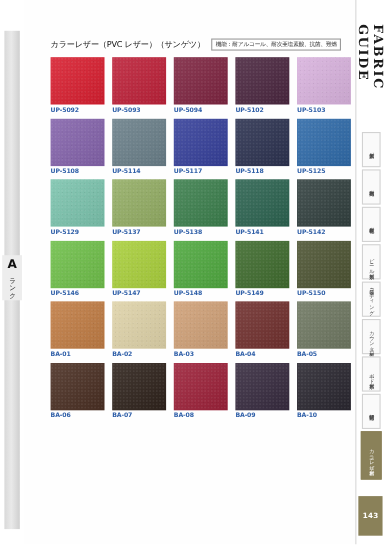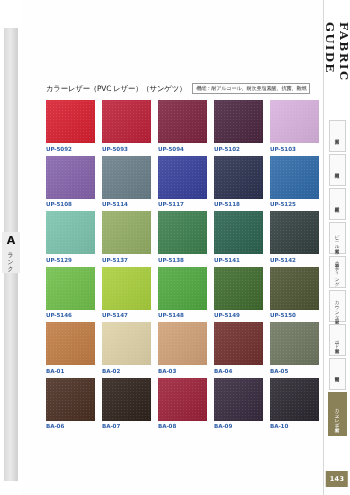--- a/index.html
+++ b/index.html
@@ -46,21 +46,20 @@
     letter-spacing:0px;
     margin-top:2px;line-height:7px;
   }
 
   
   .content{
     flex:1;
     position:relative;
     padding:34px 0 16px 24px;
     box-sizing:border-box;
-    margin-top:48px;
   }
 
   .section{margin-bottom:3px;}
   .sec-head{
     display:flex;align-items:center;
     gap:6px;
     height:13px;
     margin-bottom:5px;
   }
   .sec-title{
@@ -166,21 +165,21 @@
   }
   .tab.active span{color:#fff;}
   .page-num{
     position:absolute;
     bottom:8px;
     left:50%;transform:translateX(-50%);
     background:#8a8159;
     color:#fff;
     font-size:6.5px;
     font-weight:bold;
-    padding:4px 4px;
+    padding:14px 4px;
     letter-spacing:0.3px;
     font-family:"DejaVu Sans","Liberation Sans",sans-serif;
   }
 </style>
 </head>
 <body>
 
 <div class="page">
 
   <div class="grade-rail">

